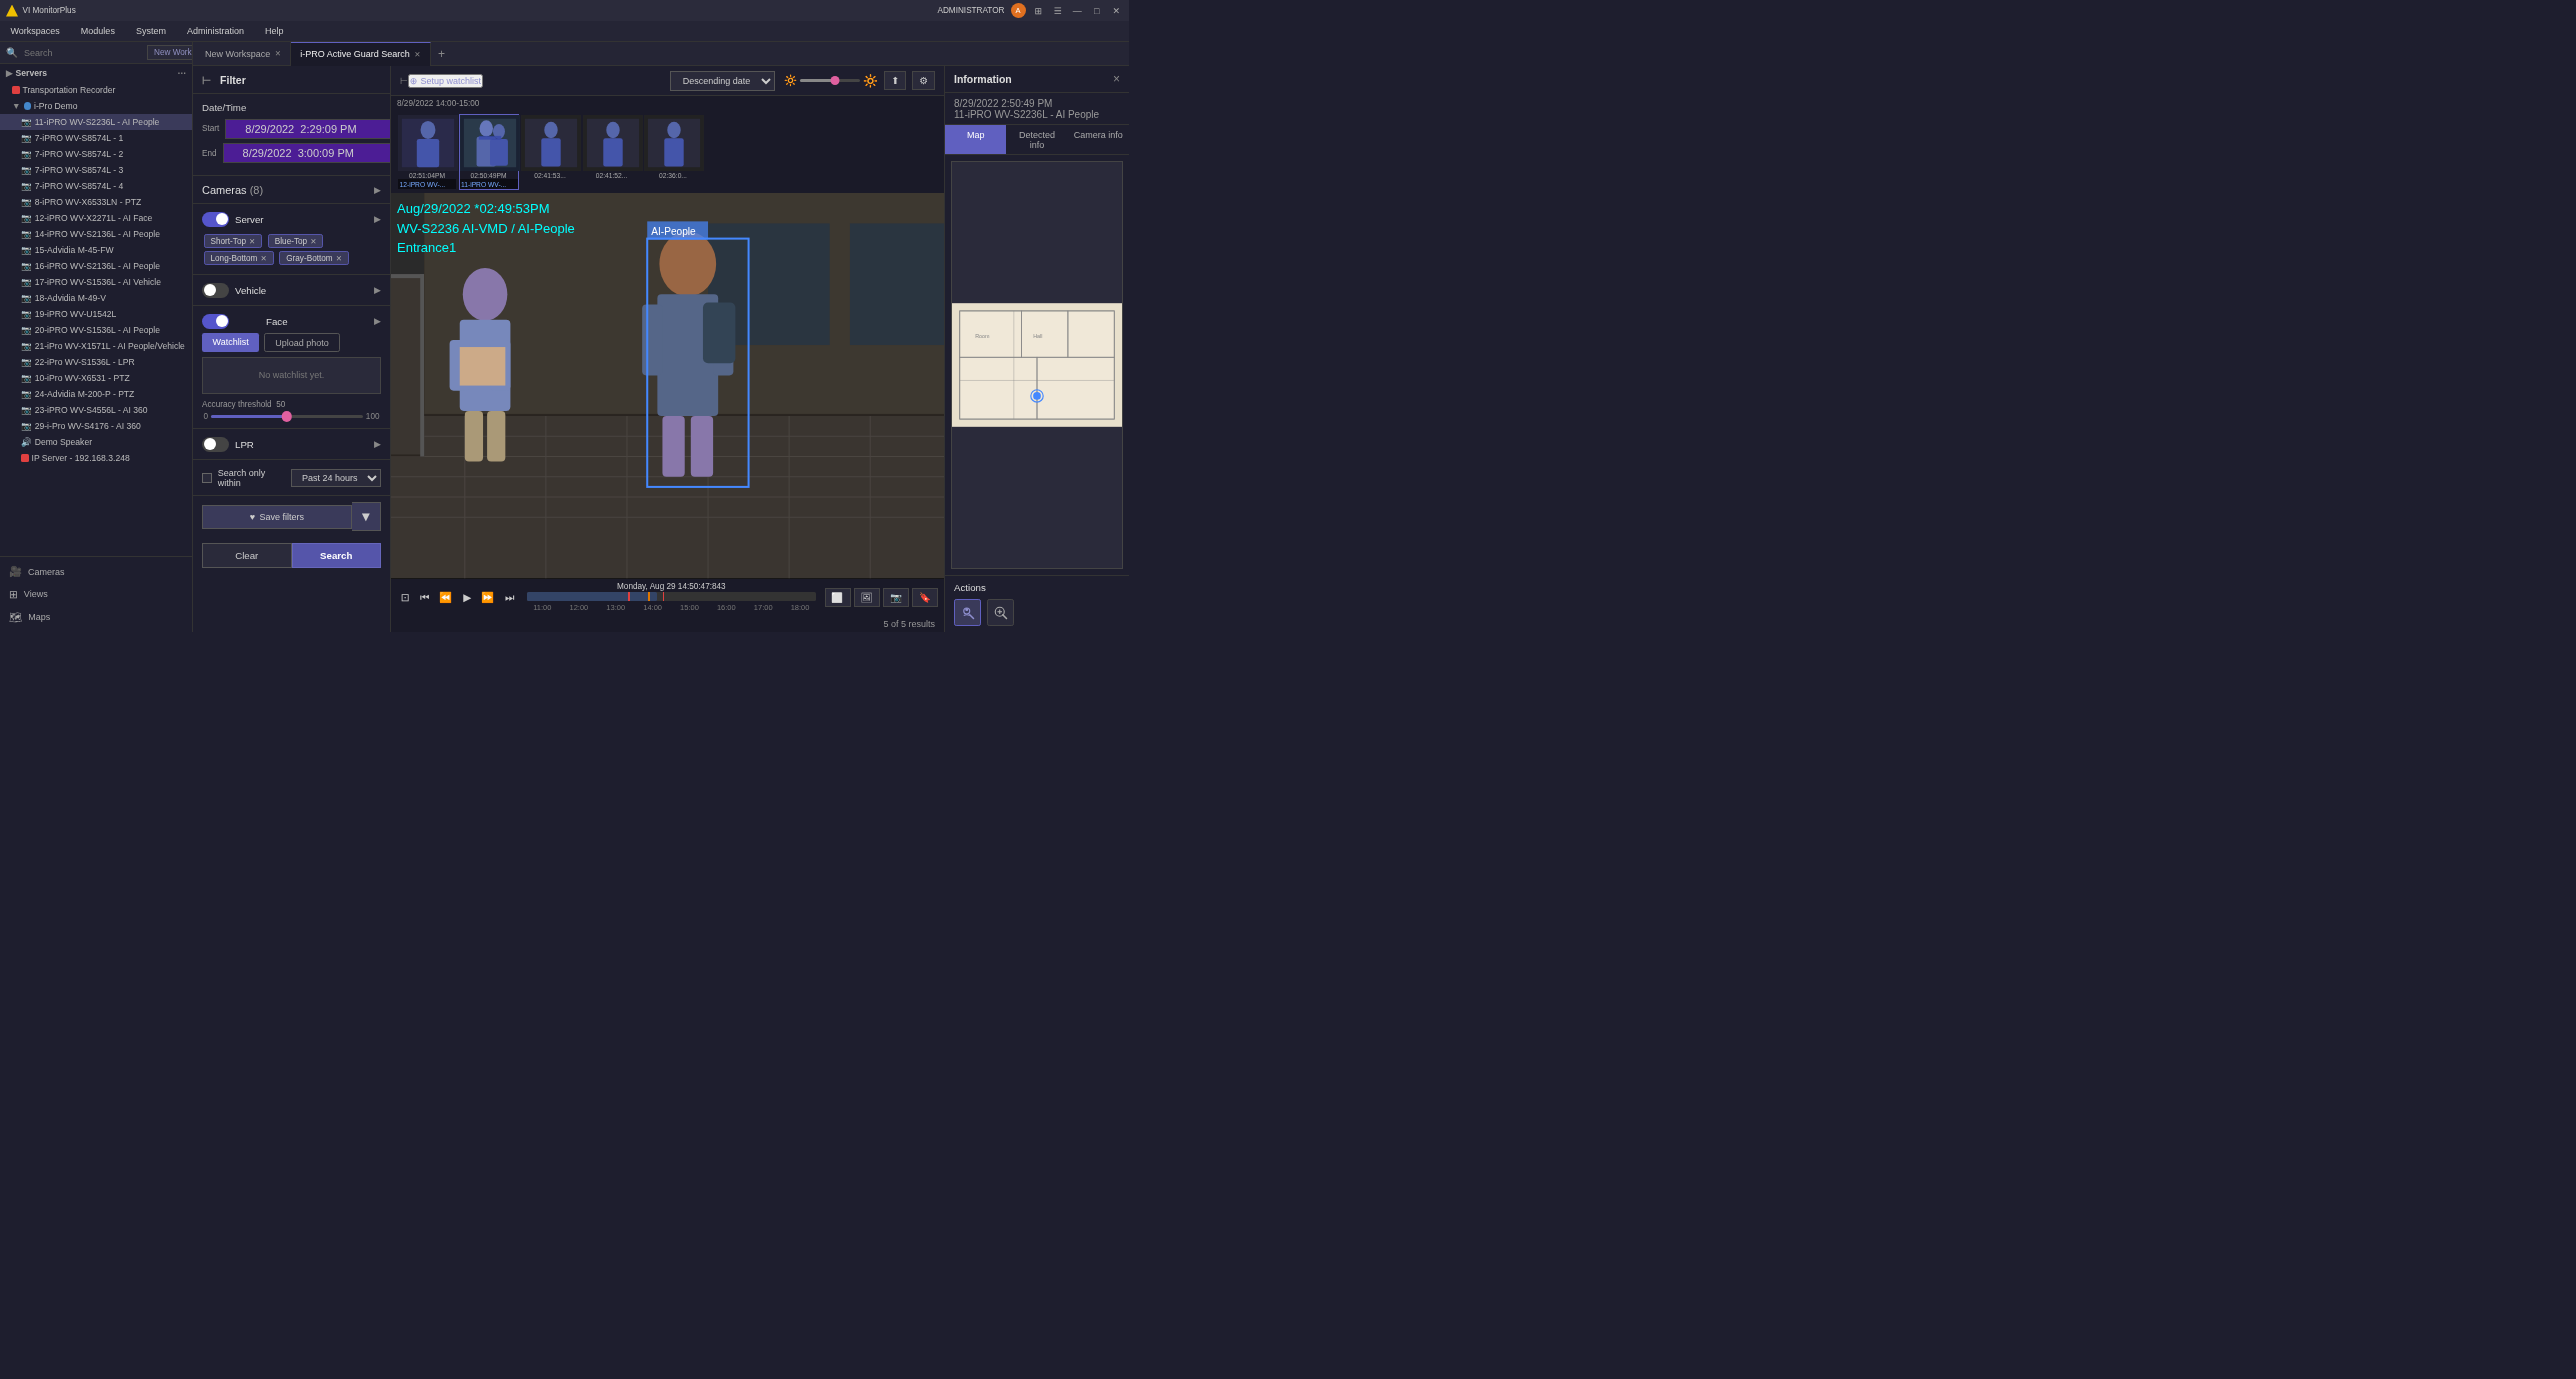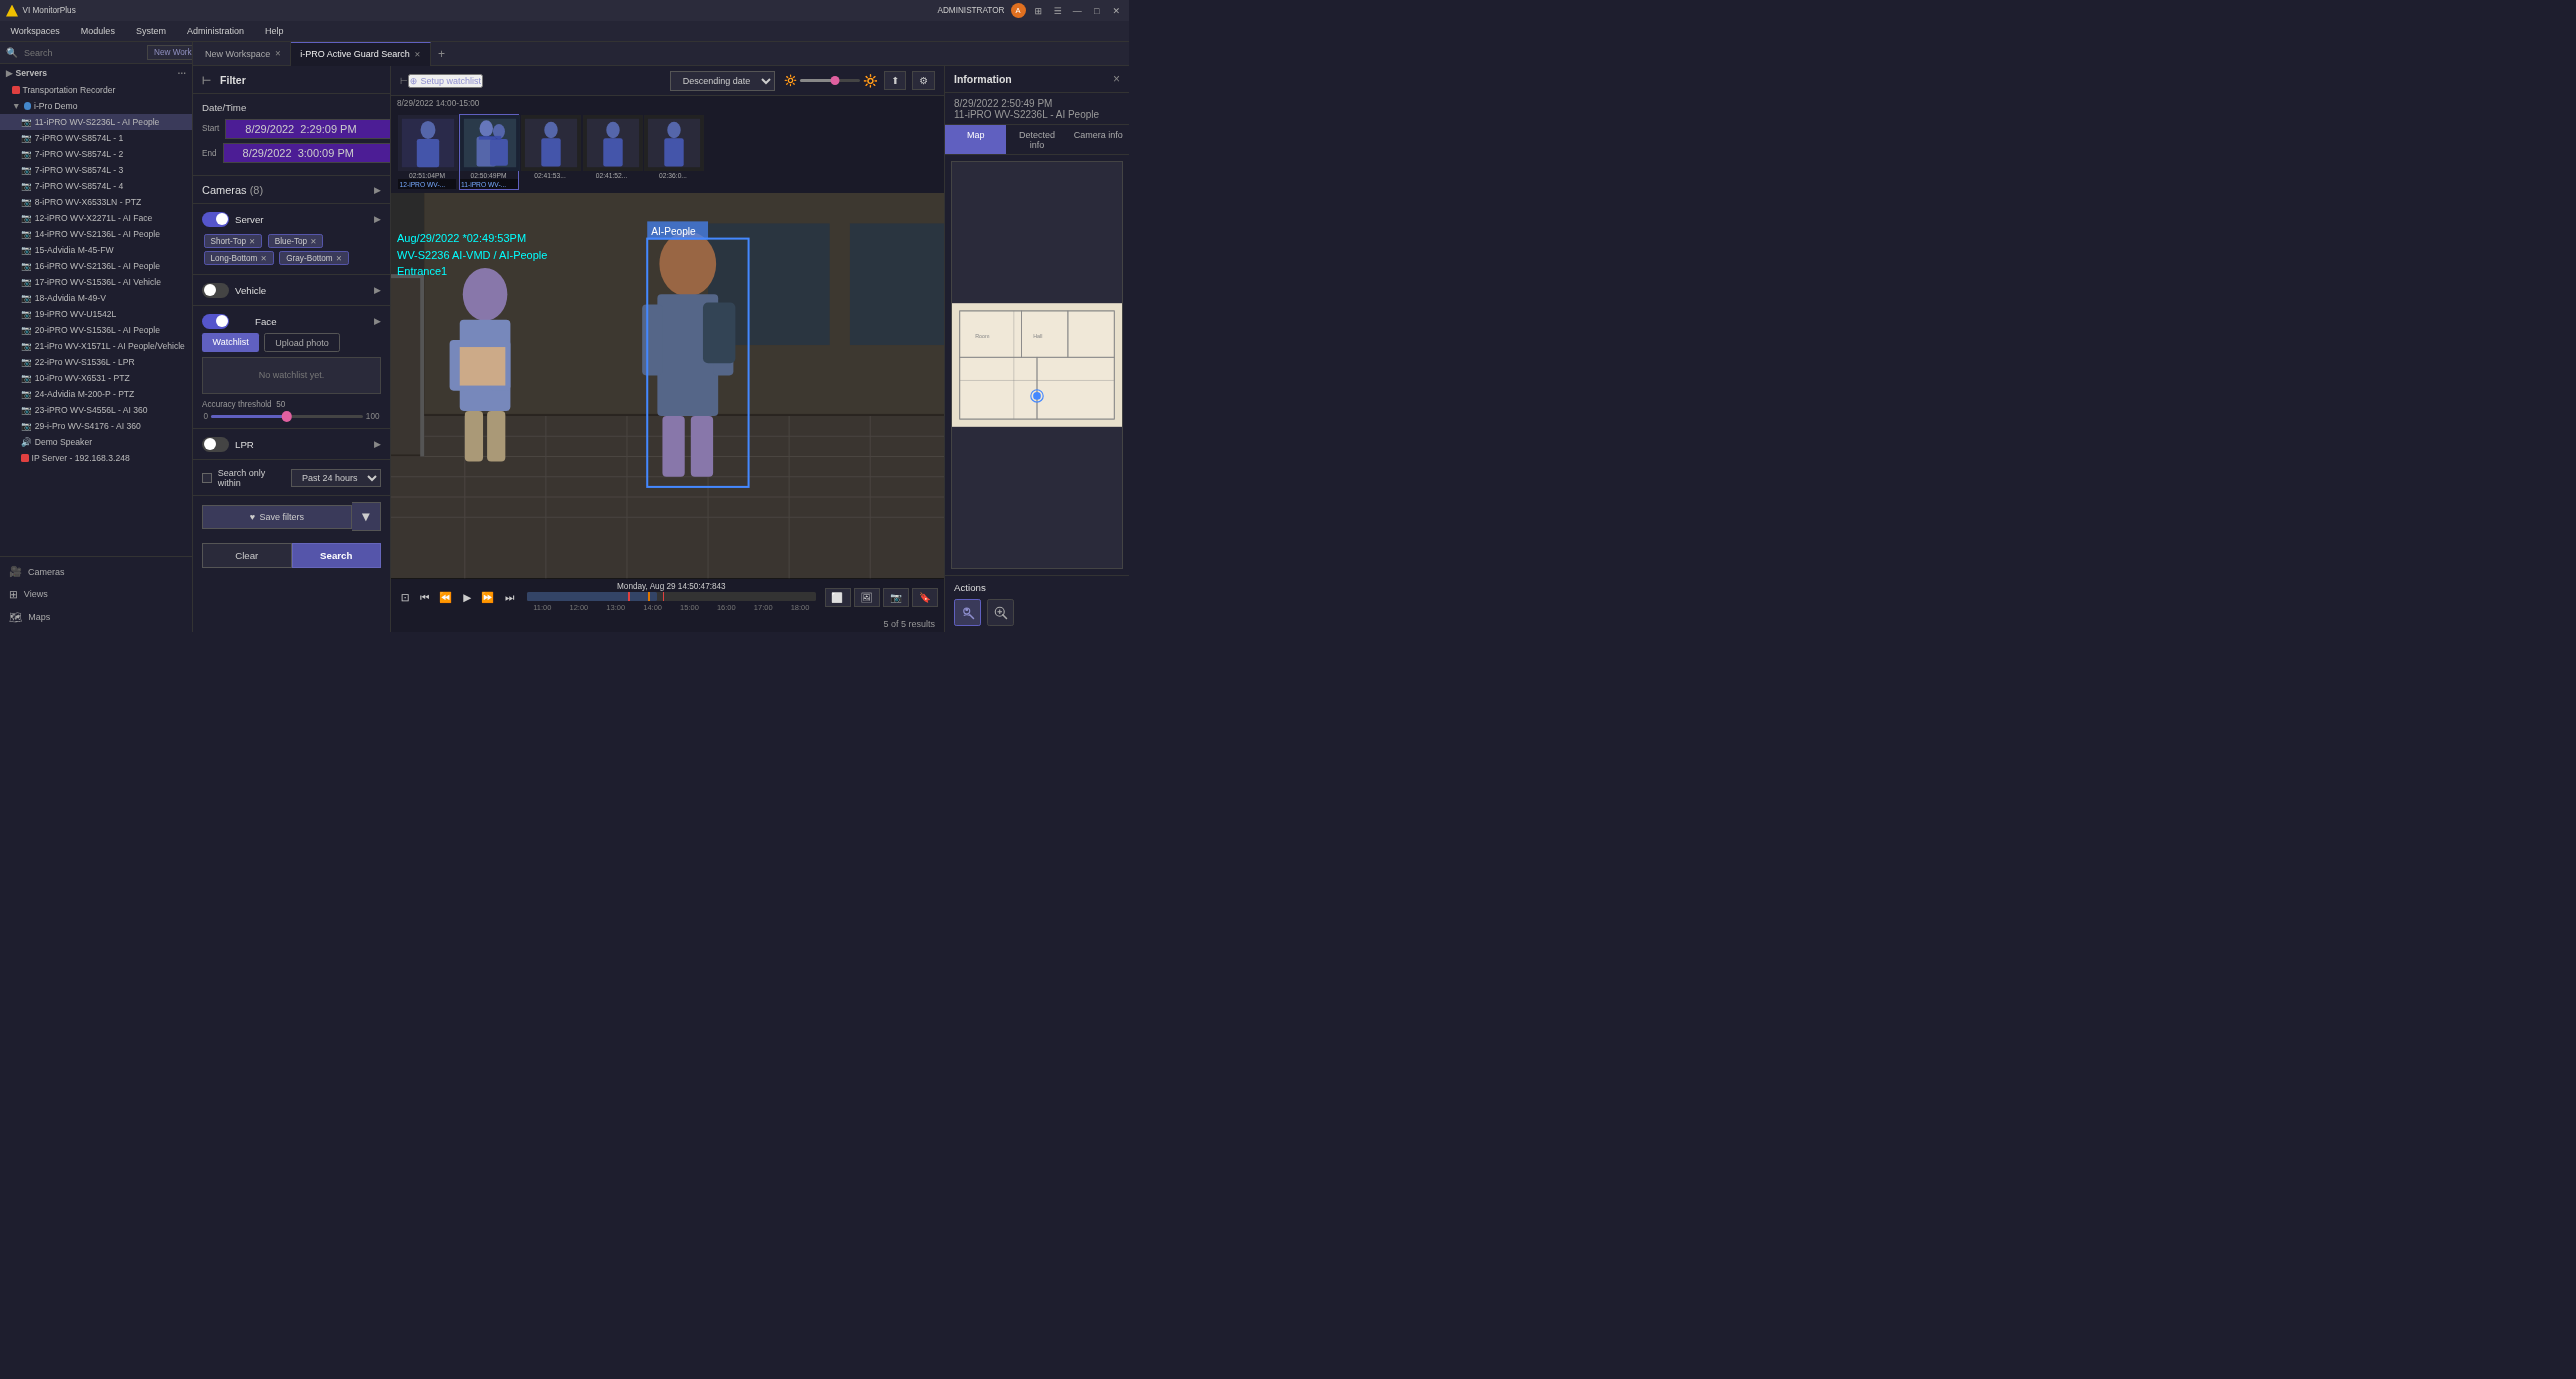--- a/index.html
+++ b/index.html
@@ -103,21 +103,21 @@
     .sort-select { background: #2a2a3a; border: 0.7px solid #555; color: #ccc; padding: 3px 7.5px; font-size: 9px; cursor: pointer; }
     #setup-watchlist-btn { color: #9090d0; font-size: 9px; cursor: pointer; display: flex; align-items: center; gap: 3px; }
 
     .results-row { display: flex; gap: 1.5px; padding: 3px 6px; overflow-x: auto; }
     .result-thumb { width: 60px; flex-shrink: 0; cursor: pointer; border: 1.5px solid transparent; }
     .result-thumb.selected { border-color: #6060c0; }
     .thumb-placeholder { width: 60px; height: 60px; background: #2a2a3a; display: flex; align-items: center; justify-content: center; }
     .thumb-time { font-size: 6.7px; color: #aaa; text-align: center; padding: 0.7px; background: #1a1a28; }
     .results-timestamp { padding: 3px 6px; font-size: 8.2px; color: #999; }
     #video-area { flex: 1; background: #111; position: relative; overflow: hidden; }
-    #video-overlay { position: absolute; top: 6px; left: 6px; font-size: 11px; color: #0ff; line-height: 1.5; margin-top: 31px; }
+    #video-overlay { position: absolute; top: 6px; left: 6px; font-size: 13px; color: #0ff; line-height: 1.5; }
 
     .video-controls { display: flex; align-items: center; padding: 3px 6px; background: #1a1a28; gap: 3px; }
     .vc-btn { background: none; border: none; color: #ccc; cursor: pointer; font-size: 10.5px; padding: 2.2px 3.7px; }
     .timeline-bar { flex: 1; height: 6px; background: #333; border-radius: 1.5px; position: relative; cursor: pointer; }
     .timeline-labels { display: flex; justify-content: space-between; padding: 1.5px 6px; font-size: 7.5px; color: #777; }
     .vab { background: #2a2a3a; border: 0.7px solid #444; color: #ccc; padding: 3px 6px; cursor: pointer; font-size: 9.7px; }
 
     
     #info-panel { width: 185px; background: #1e1e2e; border-left: 0.7px solid #333; display: flex; flex-direction: column; flex-shrink: 0; }
     #info-header { display: flex; align-items: center; justify-content: space-between; padding: 6px 9px; border-bottom: 0.7px solid #333; }
@@ -376,21 +376,21 @@
             <span class="toggle-label" style="flex:1;margin-left:6px;">Vehicle</span>
             <span class="expand-arrow">▶</span>
           </div>
         </div>
 
         <div class="filter-section">
           <div class="toggle-row">
             <div class="toggle on">
               <div class="toggle-knob"></div>
             </div>
-            <span class="toggle-label" style="flex:1;margin-left:4px;padding-left:22px;">Face</span>
+            <span class="toggle-label" style="flex:1;margin-left:15px;padding-left:22px;">Face</span>
             <span class="expand-arrow">▶</span>
           </div>
           <div class="face-tabs">
             <span class="face-tab active">Watchlist</span>
             <span class="face-tab inactive" style="margin-left:4.5px;">Upload photo</span>
           </div>
           <div class="watchlist-box">
             <span>No watchlist yet.</span>
           </div>
           <div class="accuracy-row">

